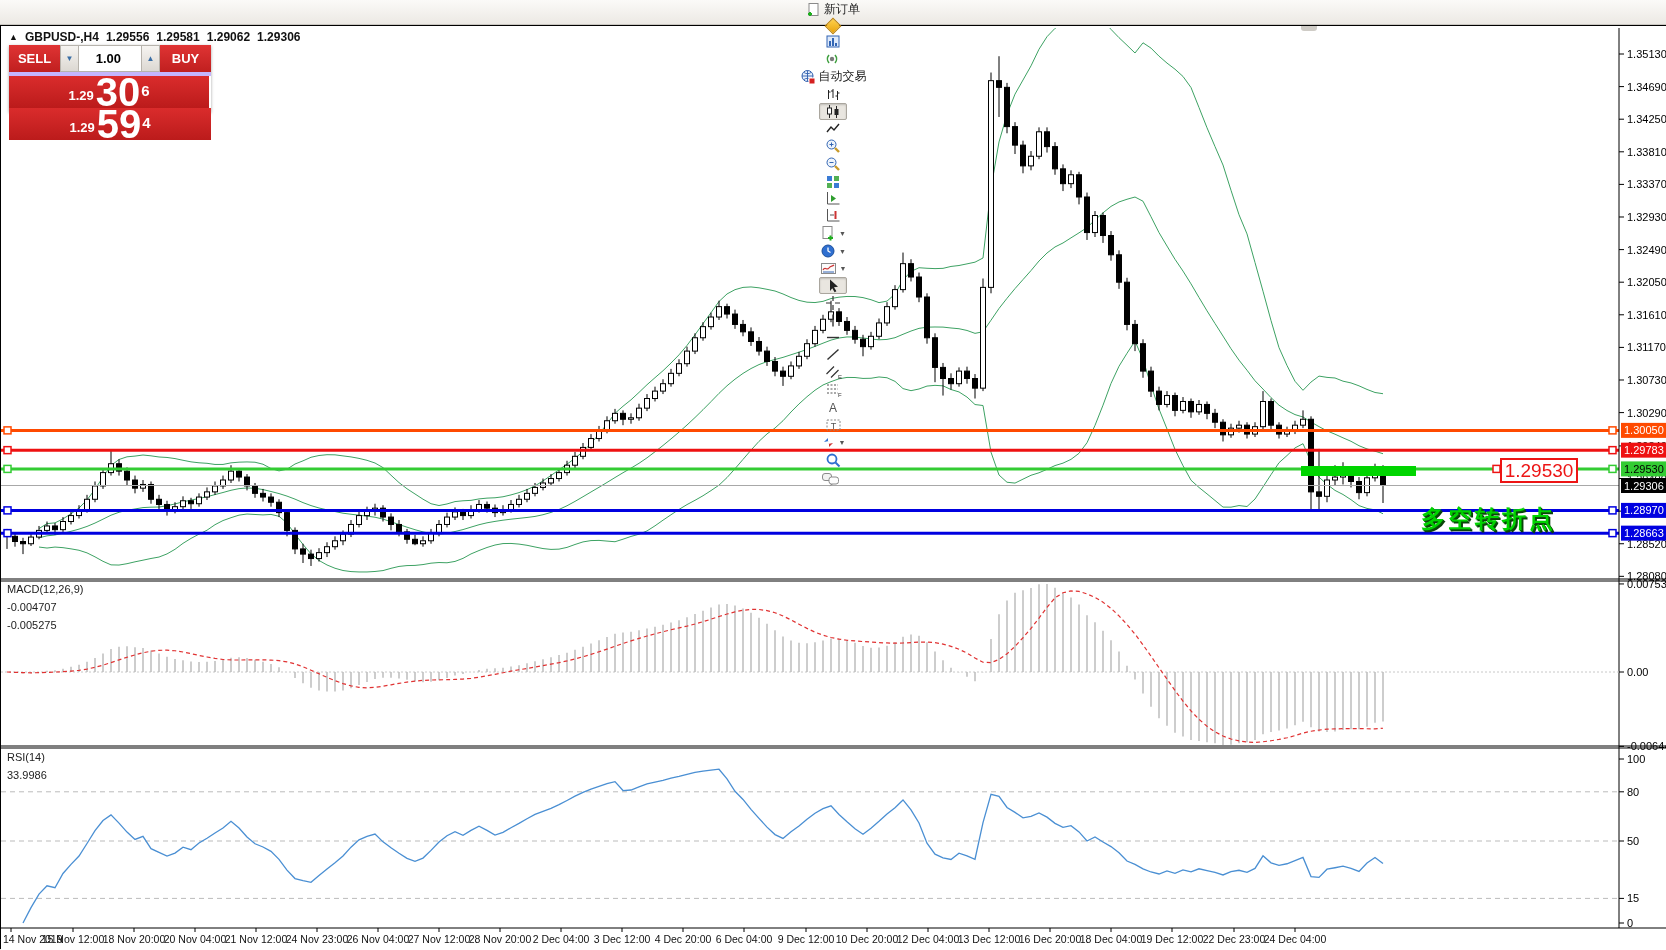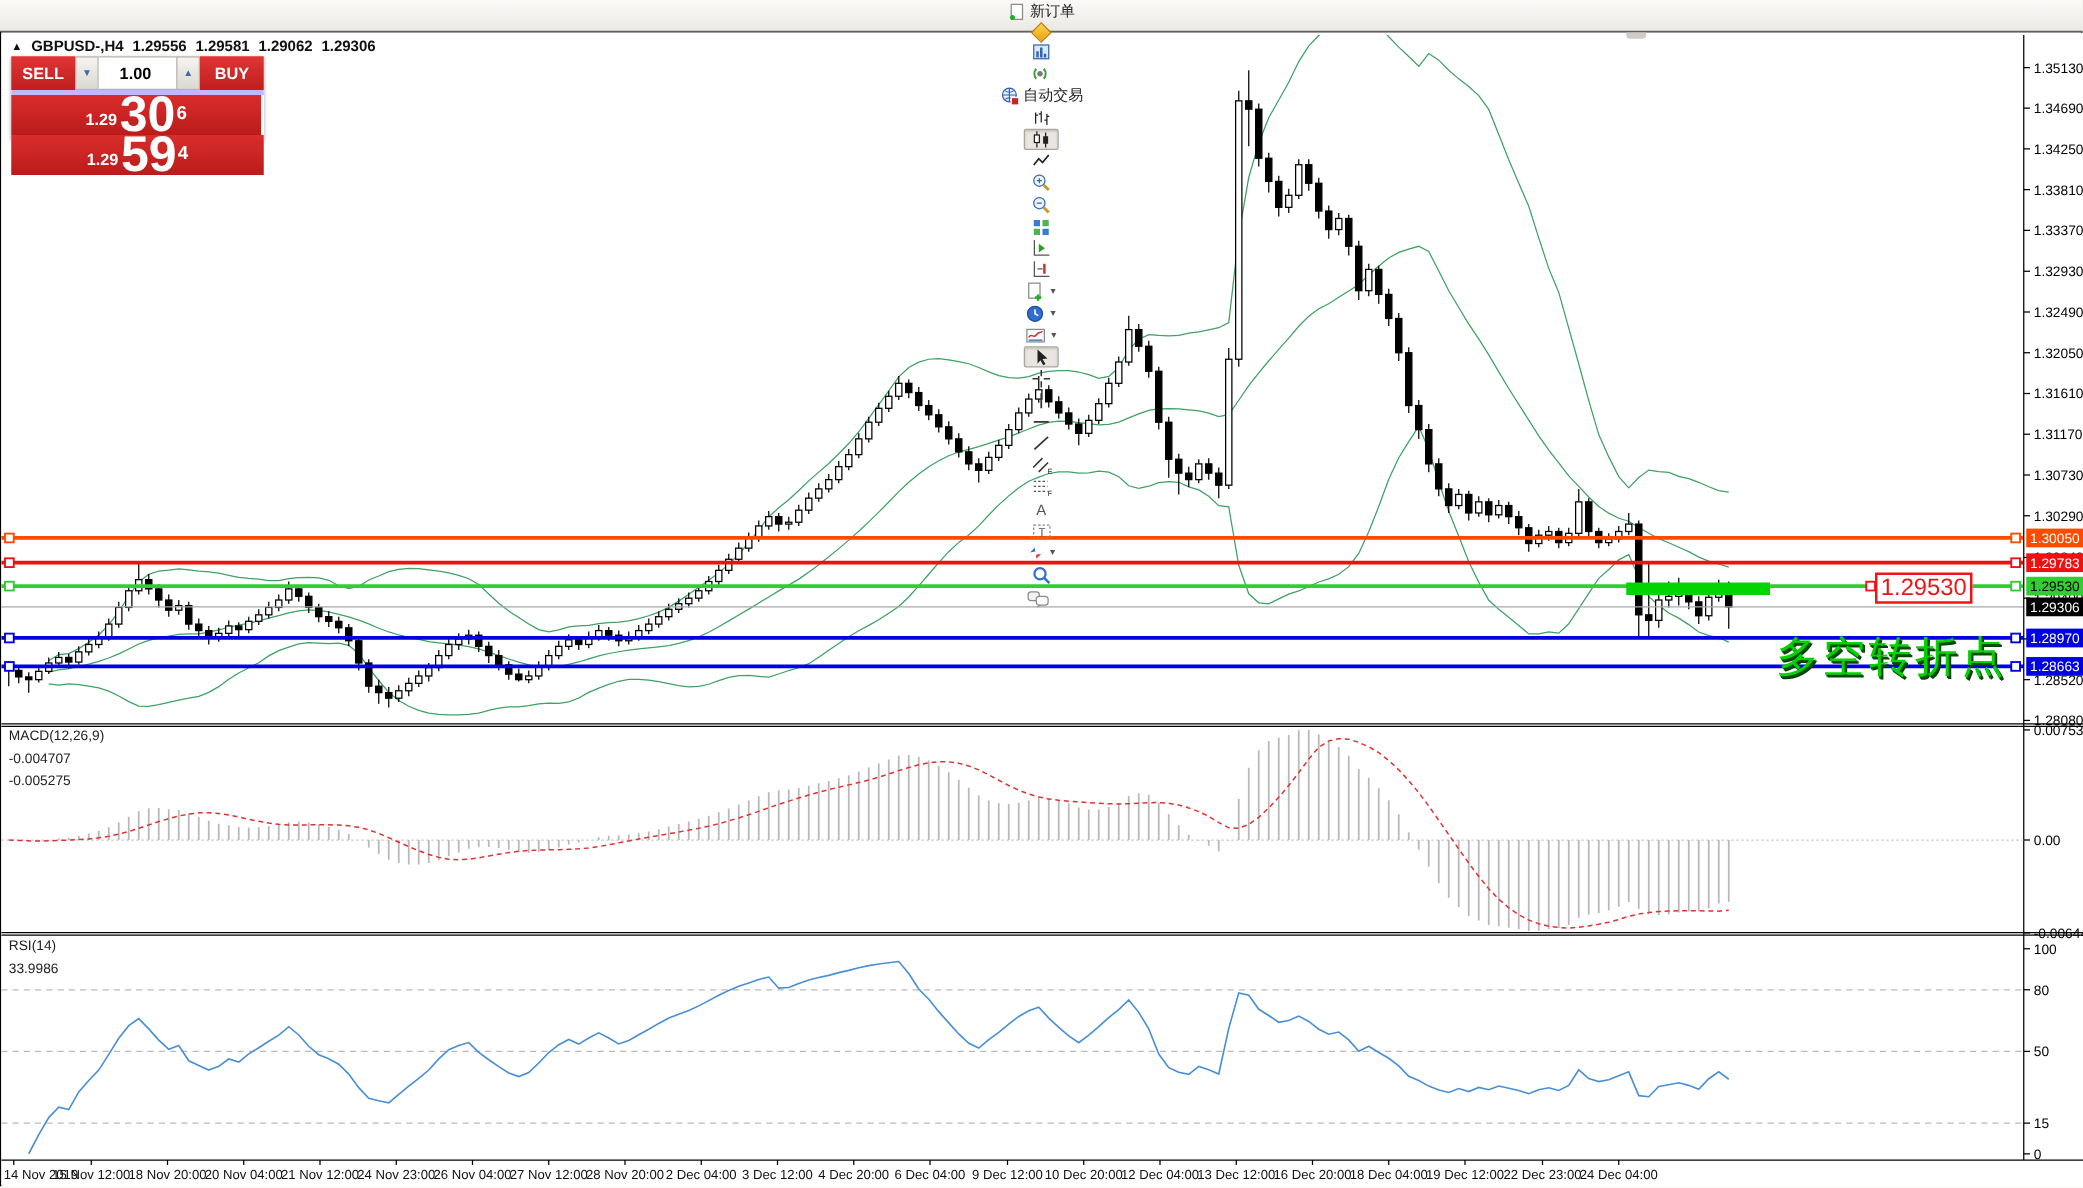--- a/index.html
+++ b/index.html
@@ -49,21 +49,21 @@
   #trade .big{font-size:40px;line-height:28px;font-weight:bold;}
   #trade .pip{font-size:15px;line-height:30px;vertical-align:top;margin-left:1px;}
   
   .indlabel{position:absolute;z-index:25;font-size:11px;color:#222;display:flex;gap:6px;}
   #macdlabel{left:6px;top:557px;flex-direction:column;}
   #rsilabel{left:6px;top:725px;flex-direction:column;}
   
   #callout{position:absolute;left:1499px;top:432px;width:74px;height:21px;z-index:26;
     background:#fff;border:2px solid #ed1515;color:#ed1515;font-size:19px;
     display:flex;align-items:center;justify-content:center;letter-spacing:0;}
-  #annot{position:absolute;left:1420px;top:477px;z-index:26;font-size:34px;font-weight:normal;
+  #annot{position:absolute;left:1420px;top:477px;z-index:26;font-size:24px;font-weight:bold;
     color:#00d300;letter-spacing:3px;text-shadow:1px 1px 0 #0a4f0a,2px 2px 0 #0a3f0a;}
 </style>
 </head>
 <body>
 
 <div id="toolbar">
   <div class="tbtn">
     <svg class="ticon" width="15" height="15">
         <rect x="3" y="1.5" width="9" height="12" fill="#fff" stroke="#8a8a8a"></rect>
         <path d="M2 12h4M4 10v4" stroke="#1fae1f" stroke-width="2"></path>

